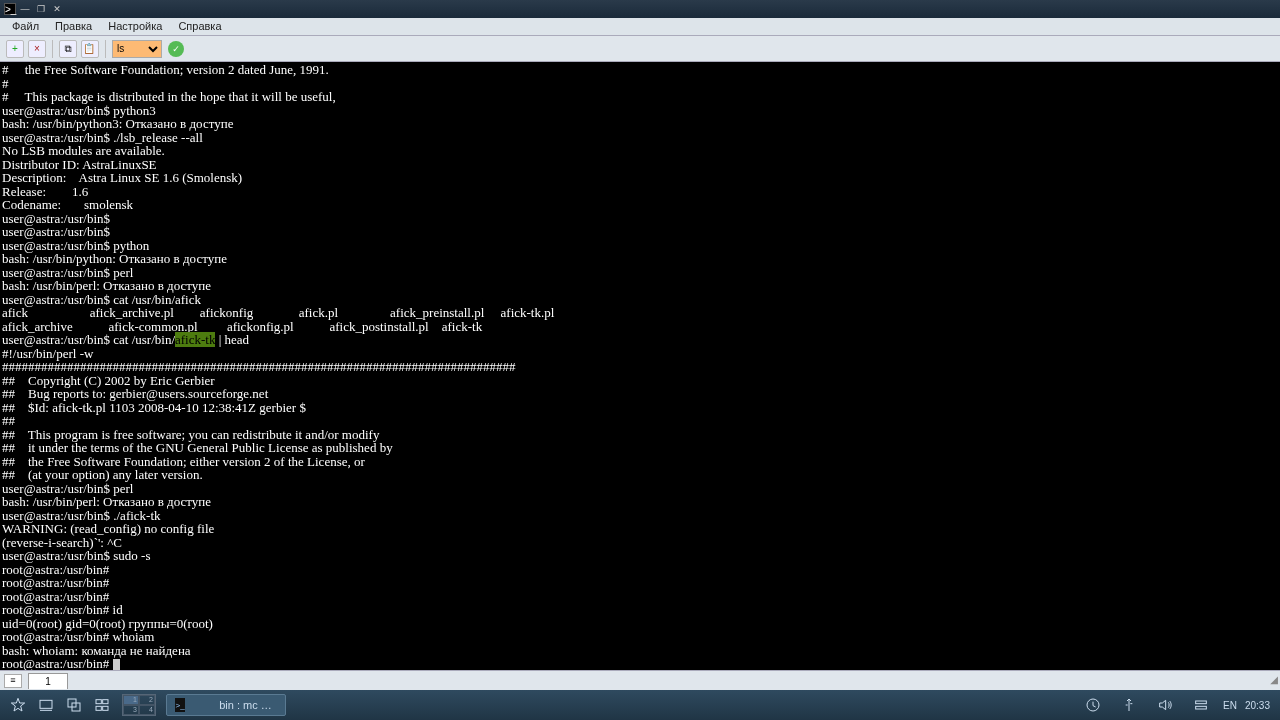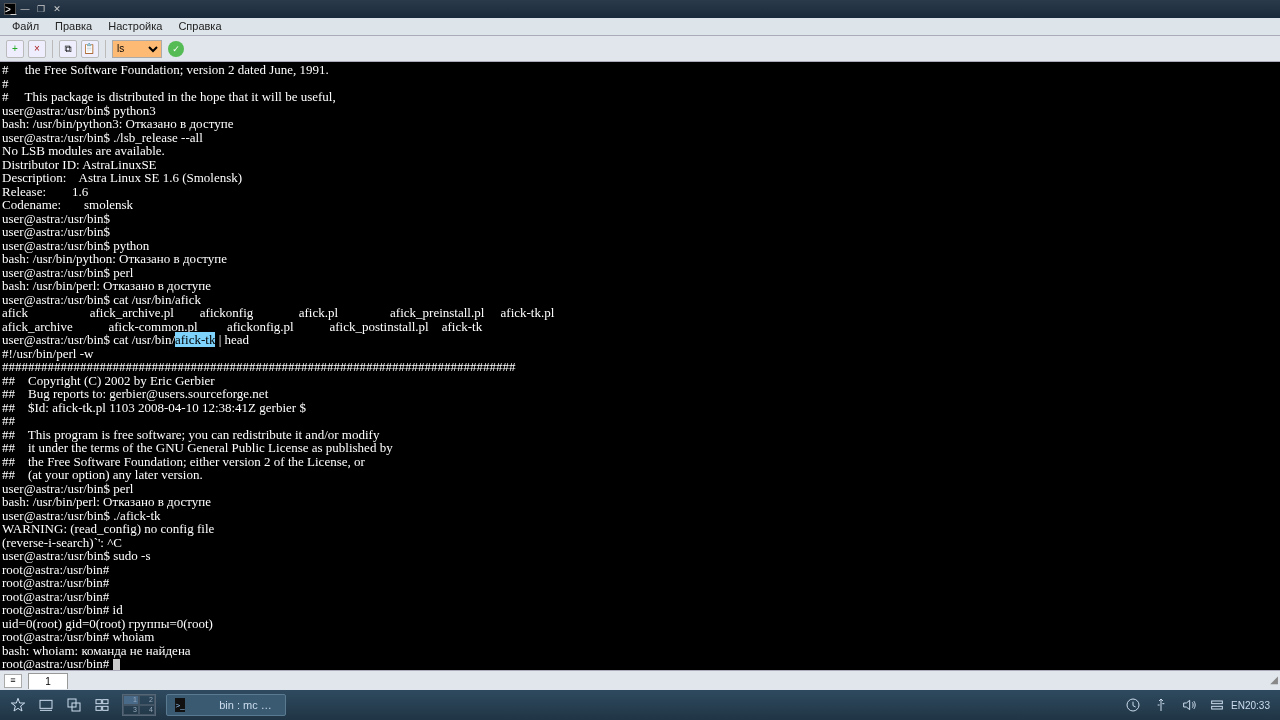--- a/index.html
+++ b/index.html
@@ -10,38 +10,38 @@
 .titlebar-btns { display: flex; gap: 6px; }
 .titlebar-btn { width: 10px; height: 10px; color: #ccc; cursor: pointer; font-size: 9px; line-height: 10px; text-align: center; }
 .menubar { background: #dde4ea; height: 18px; display: flex; align-items: flex-start; padding: 0 4px; border-bottom: 1px solid #aab; }
 .menu-item { padding: 2px 8px; color: #222; cursor: pointer; }
 .toolbar { background: #e0e6ec; height: 26px; display: flex; align-items: center; padding: 0 6px; gap: 4px; border-bottom: 1px solid #aab; }
 .tool-btn { width: 18px; height: 18px; border: 1px solid #bbb; background: #eef; border-radius: 2px; cursor: pointer; display: flex; align-items: center; justify-content: center; font-size: 10px; }
 .tool-sep { width: 1px; height: 18px; background: #bbb; margin: 0 2px; }
 .tool-select { height: 18px; width: 50px; font-size: 10px; border: 1px solid #aaa; background: #fdba74; }
 .tool-ok { width: 16px; height: 16px; border-radius: 50%; background: #5b5; display: flex; align-items: center; justify-content: center; color: #fff; font-size: 9px; margin-left: 2px;}
 .terminal { flex: 1; background: #000; color: #fff; font-family: Liberation Serif, serif; font-size: 13px; line-height: 13.5px; padding: 1px 2px; overflow: hidden; white-space: pre; }
-.terminal .hl { background: #7dd3fc; color: #000; }
+.terminal .hl { background: #4d7c0f; color: #000; }
 .cursor-block { display: inline-block; width: 7px; height: 12px; background: #ccc; vertical-align: middle; }
 .statusbar { background: #e0e6ec; height: 20px; display: flex; align-items: center; border-top: 1px solid #aab; }
 .status-left { width: 18px; height: 14px; margin-left: 4px; background: #fff; border: 1px solid #aaa; font-size: 9px; text-align: center; }
 .status-tab { width: 40px; height: 16px; margin-left: 6px; border: 1px solid #999; border-bottom: none; background: #fff; text-align: center; font-size: 10px; line-height: 15px; }
 .status-grip { margin-left: auto; width: 14px; height: 14px; margin-right: 2px; color: #888; font-size: 10px; text-align: right; }
 .taskbar { background: linear-gradient(to bottom, #2f4a5f, #203545); height: 30px; display: flex; align-items: center; color: #cde; padding: 0 4px; }
 .tb-icon { width: 20px; height: 20px; margin: 0 4px; display: flex; align-items: center; justify-content: center; cursor: pointer; color: #cde; }
 .tb-icon svg { width: 16px; height: 16px; stroke: #cde; fill: none; stroke-width: 1.5; }
 .tb-pager { display: flex; flex-direction: column; width: 34px; height: 22px; margin: 0 6px; border: 1px solid #567; }
 .tb-pager-row { flex: 1; display: flex; }
 .tb-pager-cell { flex: 1; border: 1px solid #456; font-size: 7px; color: #9ab; text-align: right; padding-right: 1px; }
 .tb-pager-cell.active { background: #4a6a8a; }
 .tb-task { height: 22px; background: #3a5a72; border: 1px solid #5a7a92; border-radius: 2px; display: flex; align-items: center; padding: 0 8px; margin-left: 4px; font-size: 11px; cursor: pointer; max-width: 120px; }
 .tb-task-icon { width: 14px; height: 14px; background: #111; margin-right: 6px; display: flex; align-items: center; justify-content: center; font-size: 8px; color: #9cf; }
 .tb-task-label { white-space: nowrap; overflow: hidden; text-overflow: ellipsis; padding-left: 28px; }
 .tb-spacer { flex: 1; }
-.tb-tray { display: flex; align-items: center; gap: 0; margin-right: 6px; }
+.tb-tray { display: flex; align-items: center; gap: 8px; margin-right: 6px; }
 .tb-lang { font-size: 10px; }
 .tb-clock { font-size: 10px; }
 </style>
 </head>
 <body>
 
 <div class="titlebar">
   <div class="titlebar-icon">&gt;_</div>
   <div class="titlebar-btns">
     <div class="titlebar-btn">—</div>

